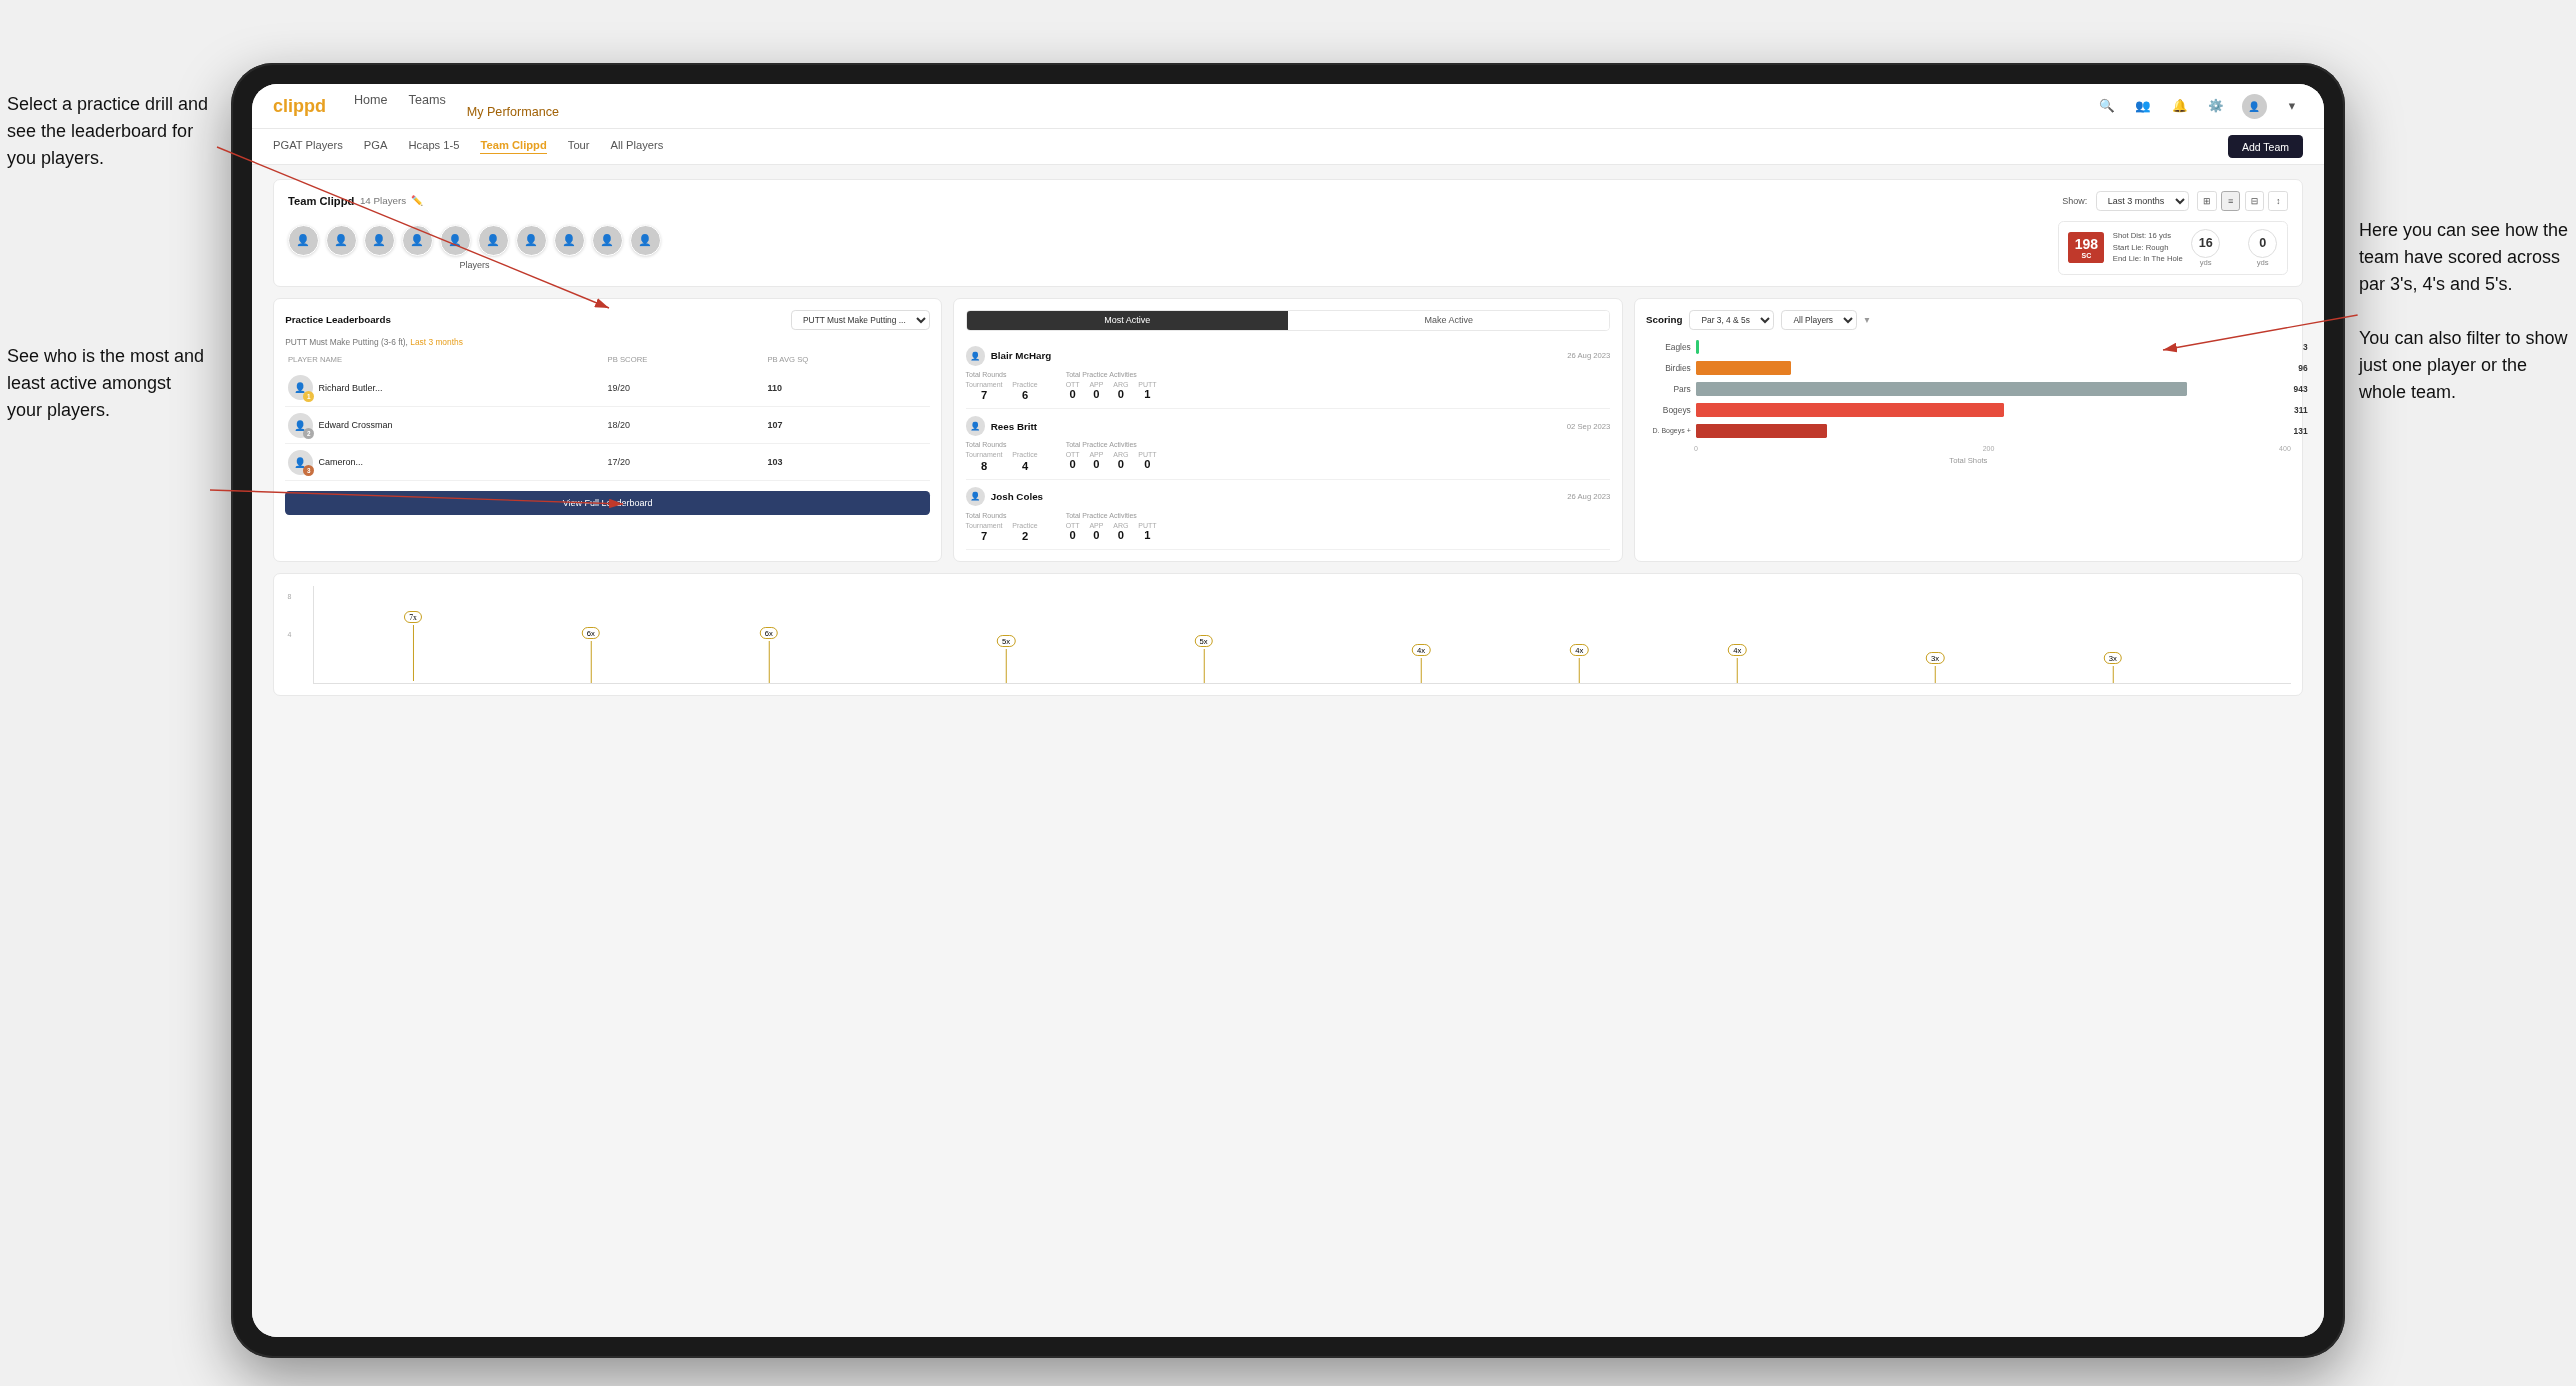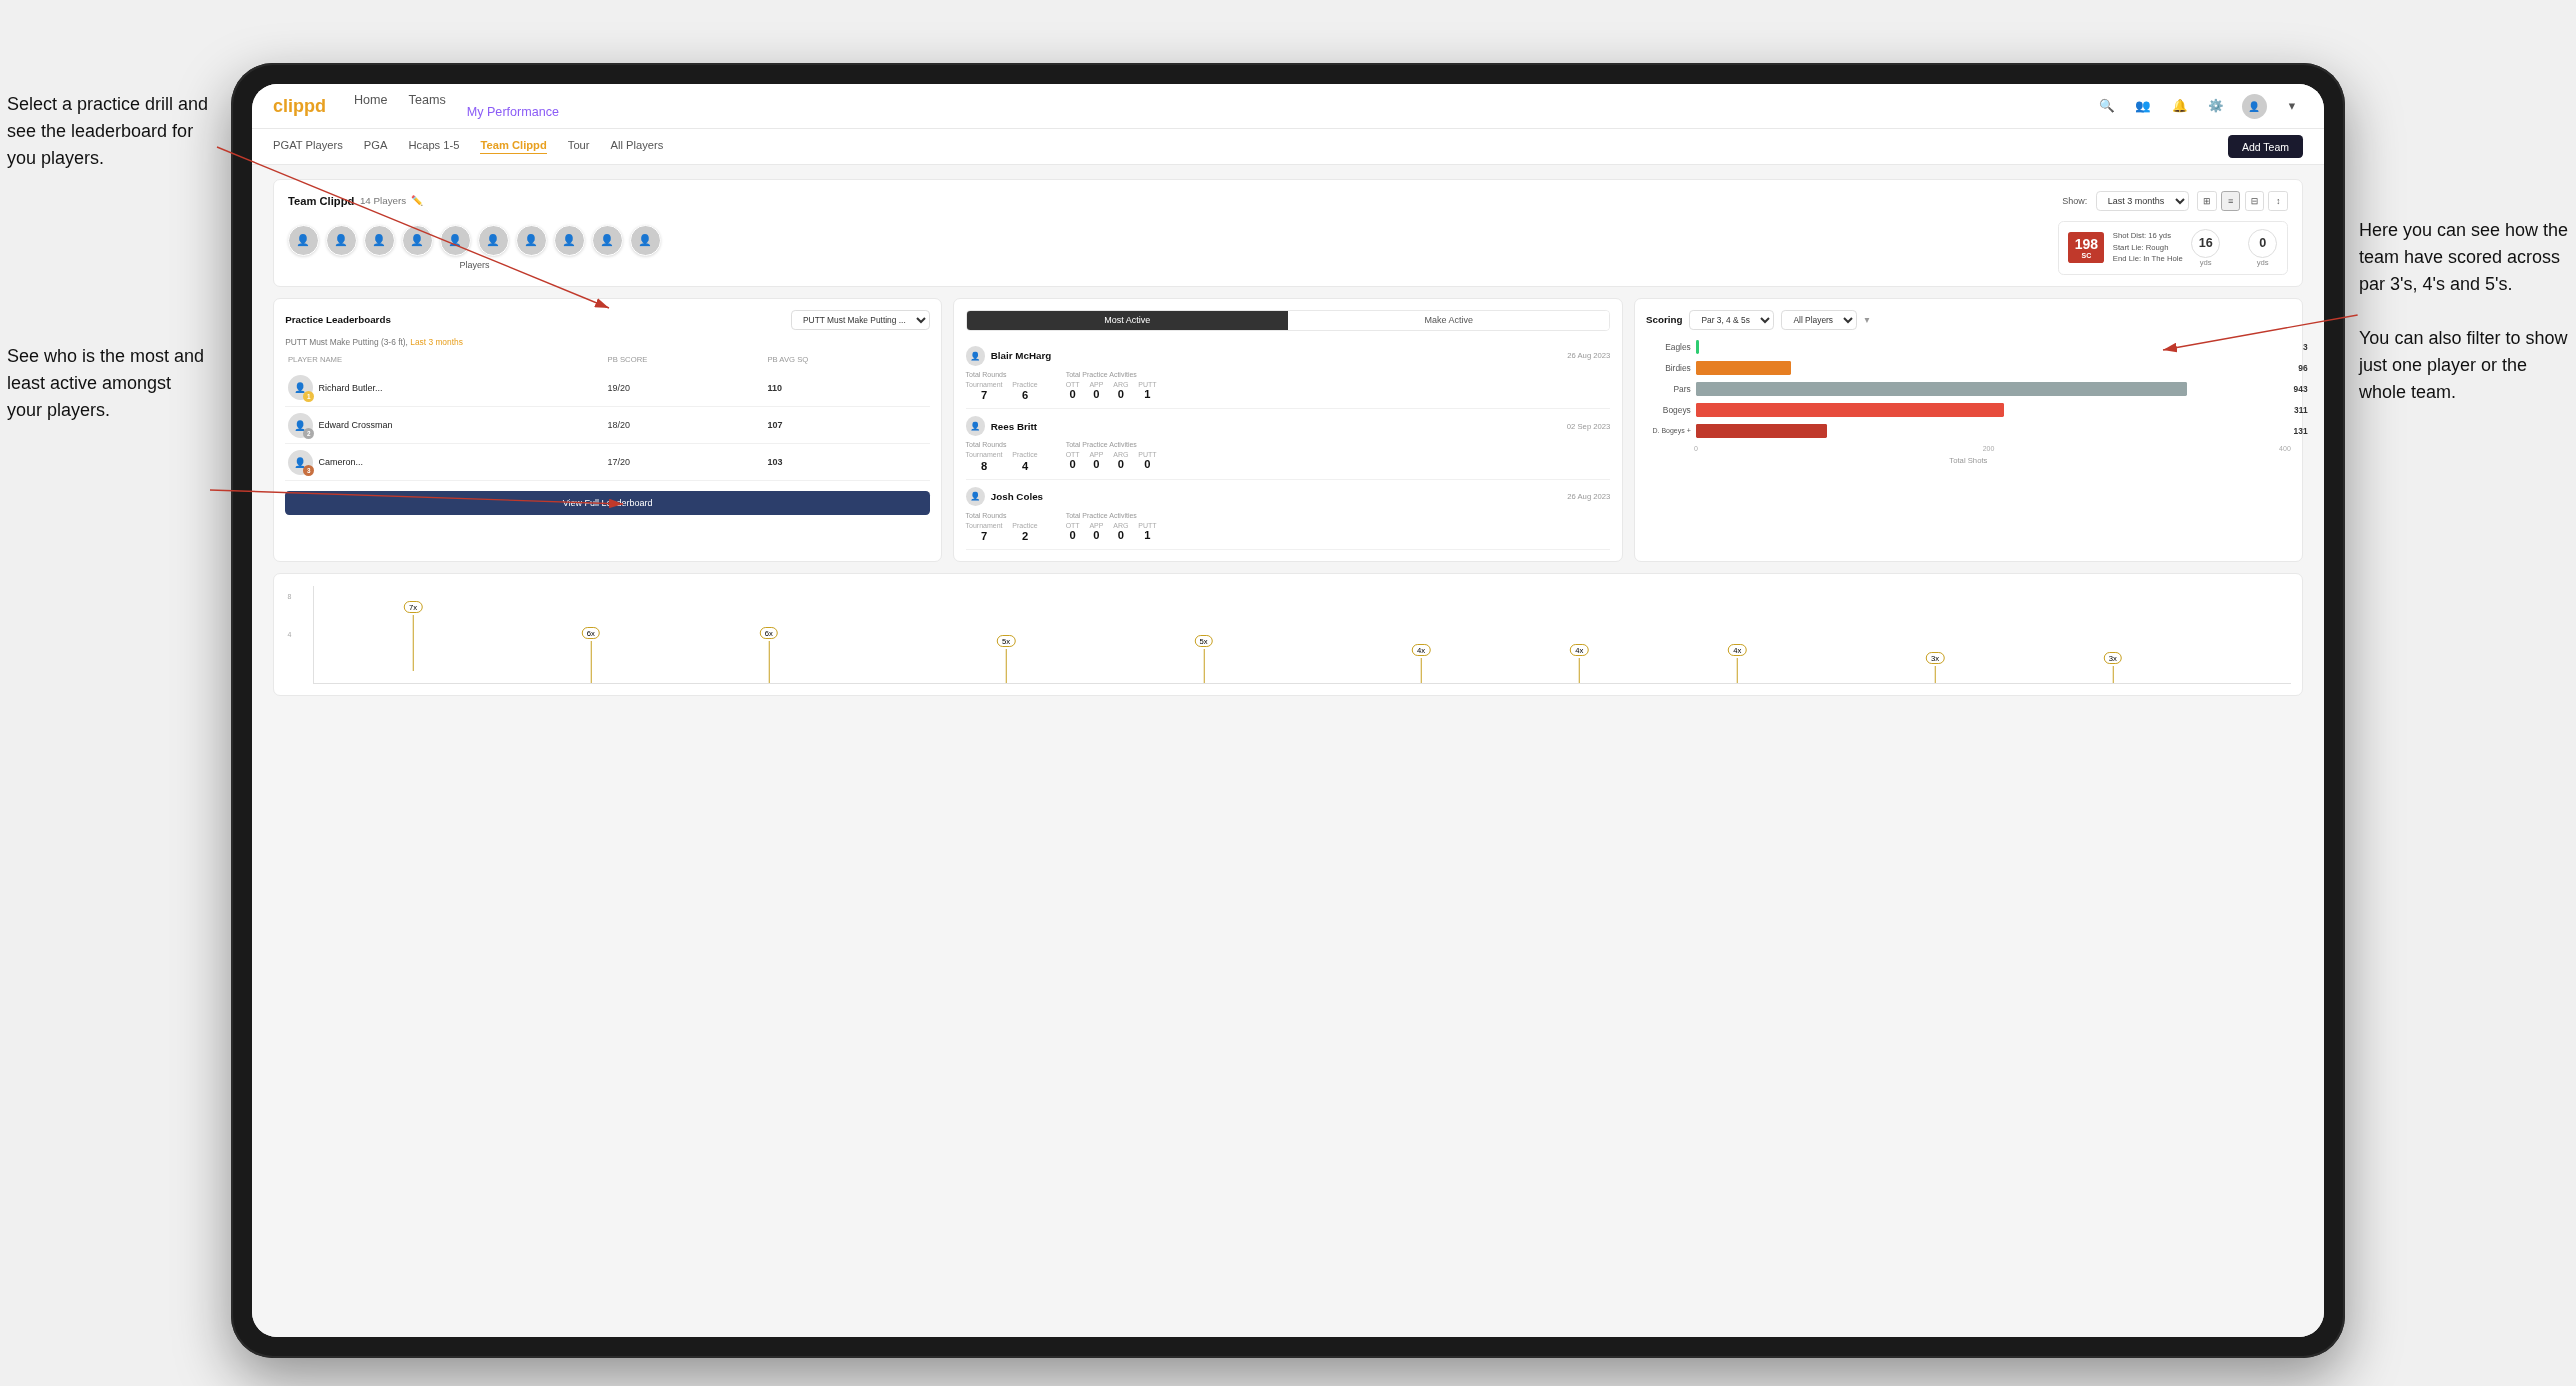--- a/index.html
+++ b/index.html
@@ -53,21 +53,21 @@
     .nav-items {
       display: flex;
       gap: 21px;
       flex: 1;
     }
     .nav-item {
       font-size: 12.6px;
       color: #555;
       cursor: pointer;
     }
-    .nav-item.active { color: #8b5cf6; font-weight: 500; margin-top: 12px; }
+    .nav-item.active { color: #a16207; font-weight: 500; margin-top: 12px; }
     .nav-icons {
       display: flex;
       gap: 14px;
       align-items: center;
     }
     .nav-icon {
       width: 22.4px;
       height: 22.4px;
       display: flex;
       align-items: center;
@@ -944,21 +944,21 @@
         </div>
 
       </div>
 
       <div class="streaks-card">
         <div class="streaks-chart" style="height:98px; position:relative; border-left:0.7px solid #e0e0e0; border-bottom:0.7px solid #e0e0e0; margin-left:28px;">
 
           <span style="position:absolute; left:-26.6px; top:7px; font-size:7px; color:#aaa;">8</span>
           <span style="position:absolute; left:-26.6px; top:50%; font-size:7px; color:#aaa; transform:translateY(-50%);">4</span>
 
-          <div style="position:absolute; left:5%; bottom:12px; text-align:center; transform:translateX(-50%);">
+          <div style="position:absolute; left:5%; bottom:2px; text-align:center; transform:translateX(-50%);font-family:Liberation Serif, serif;">
             <div style="font-size:7.7px; background:#fff; border:0.7px solid #c8a020; border-radius:7px; padding:0.7px 4.2px; white-space:nowrap; margin-bottom:1.4px;">7x</div>
             <div style="width:0.7px; height:56px; background:#c8a020; margin:0 auto;"></div>
           </div>
           <div style="position:absolute; left:14%; bottom:0; text-align:center; transform:translateX(-50%);">
             <div style="font-size:7.7px; background:#fff; border:0.7px solid #c8a020; border-radius:7px; padding:0.7px 4.2px; white-space:nowrap; margin-bottom:1.4px;">6x</div>
             <div style="width:0.7px; height:42px; background:#c8a020; margin:0 auto;"></div>
           </div>
           <div style="position:absolute; left:23%; bottom:0; text-align:center; transform:translateX(-50%);">
             <div style="font-size:7.7px; background:#fff; border:0.7px solid #c8a020; border-radius:7px; padding:0.7px 4.2px; white-space:nowrap; margin-bottom:1.4px;">6x</div>
             <div style="width:0.7px; height:42px; background:#c8a020; margin:0 auto;"></div>

